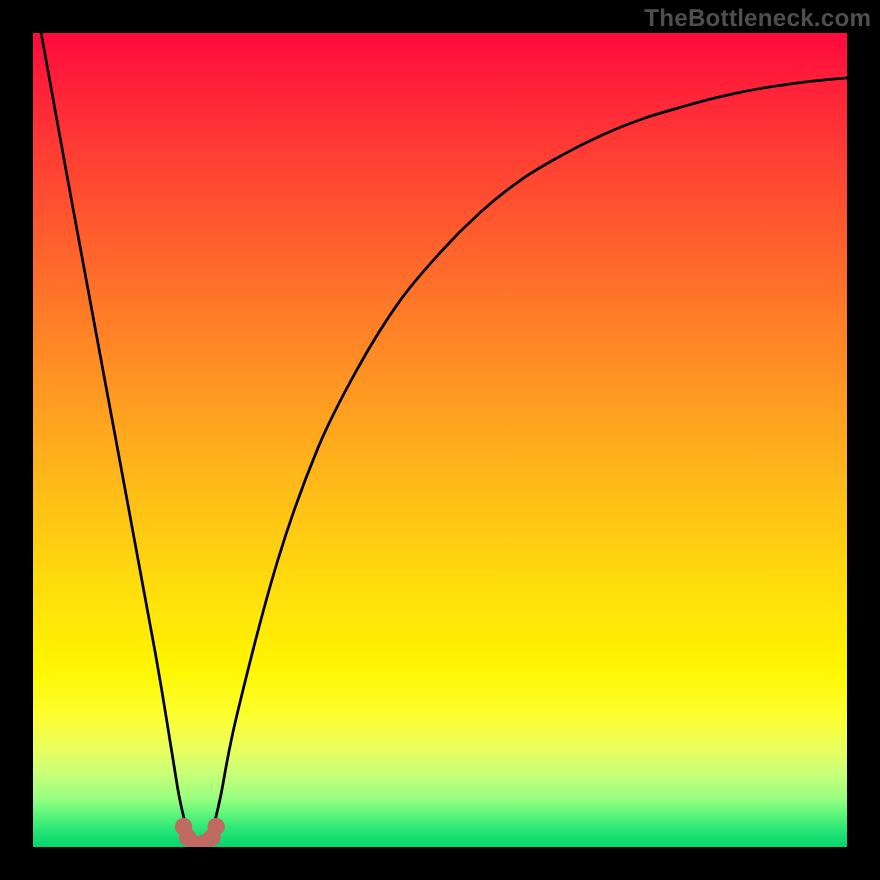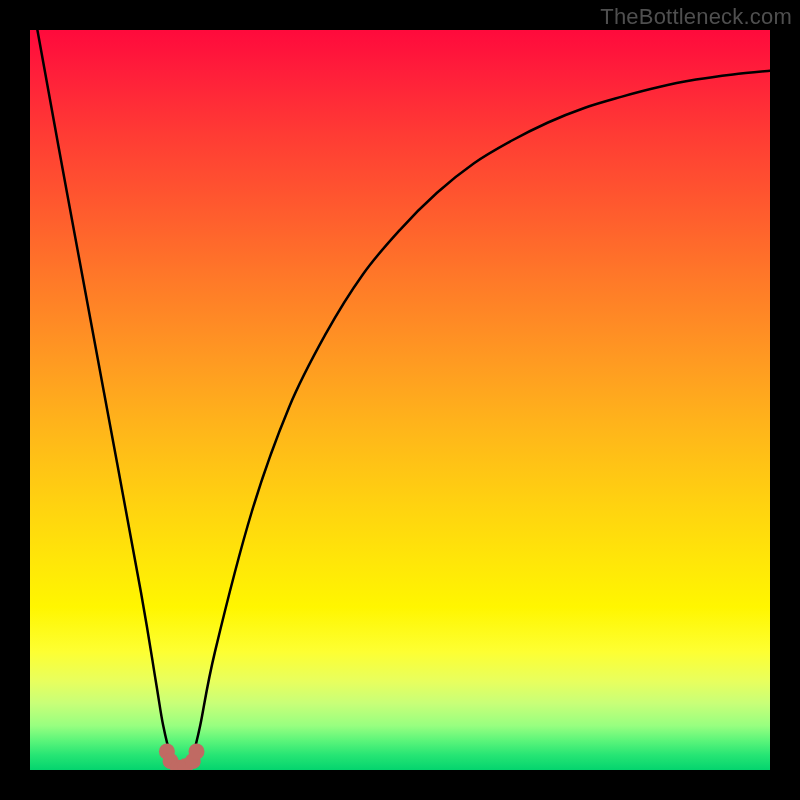--- a/index.html
+++ b/index.html
@@ -9,20 +9,21 @@
     height: 800px;
     overflow: hidden;
     background: #000;
     font-family: Arial, Helvetica, sans-serif;
   }
   .frame {
     position: relative;
     width: 800px;
     height: 656px;
     background: #000;
+    font-weight: bold;
   }
   .plot {
     position: absolute;
     left: 30px;
     top: 30px;
     width: 740px;
     height: 740px;
     
     background: linear-gradient(
       to bottom,

